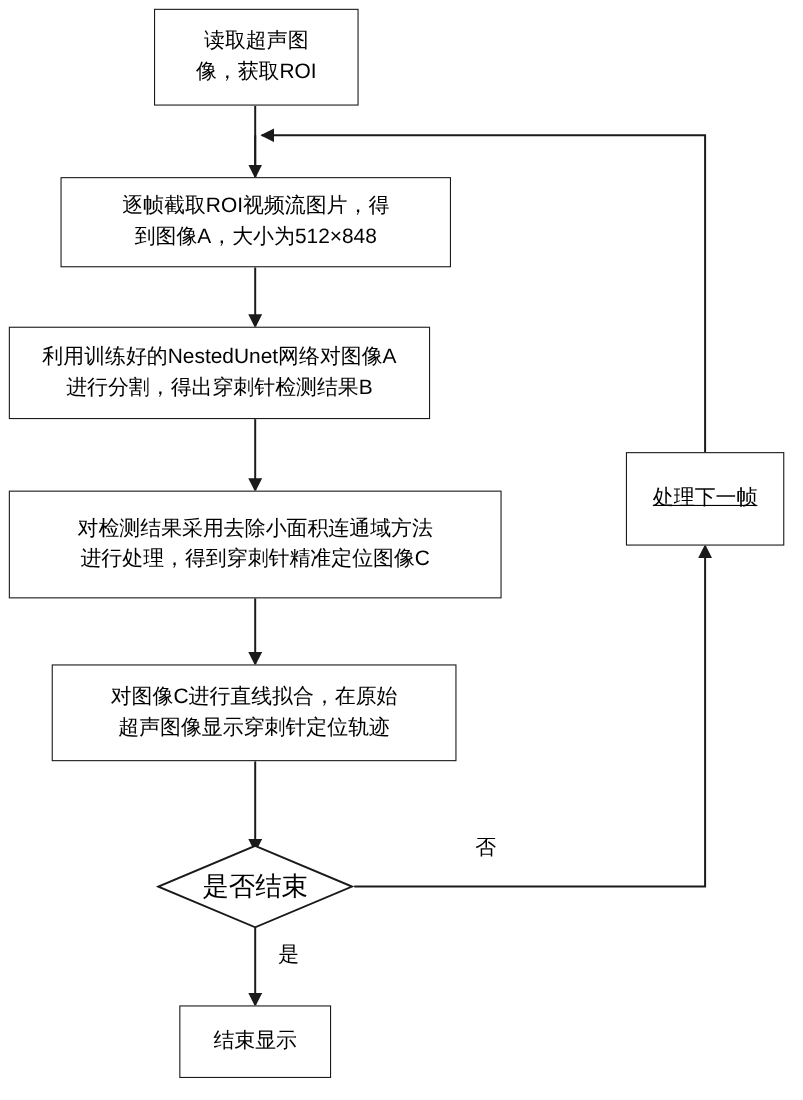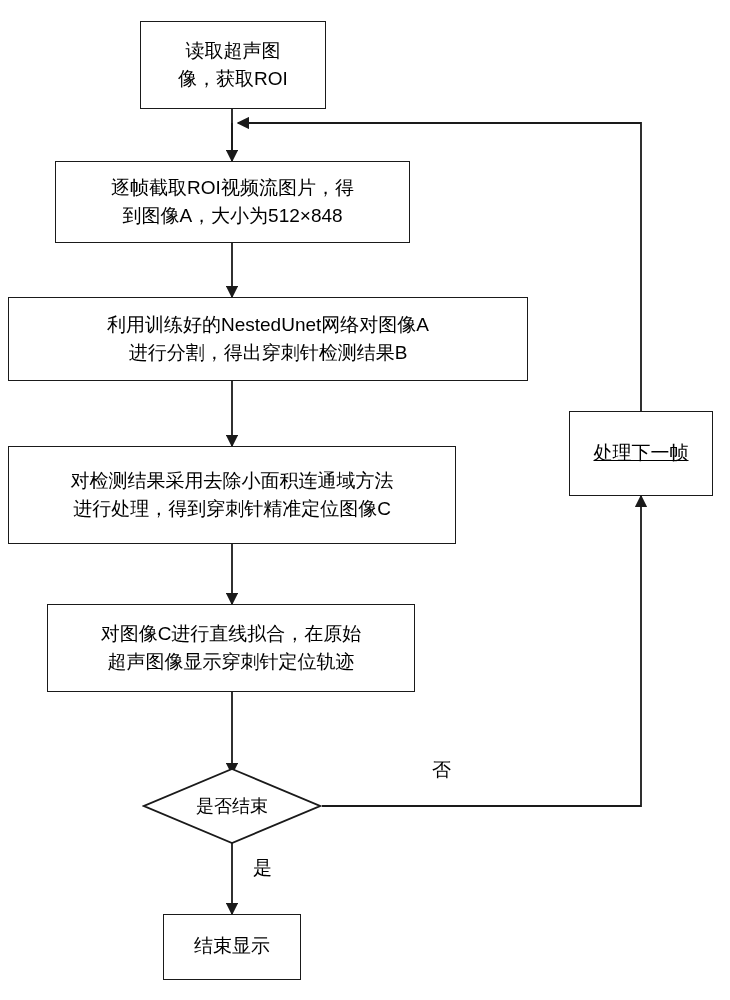--- a/index.html
+++ b/index.html
@@ -53,21 +53,21 @@
     height: 100%;
   }
   .decision .dia-label {
     position: absolute;
     left: 0; top: 0;
     width: 100%;
     height: 100%;
     display: flex;
     align-items: center;
     justify-content: center;
-    font-size: 18px;
+    font-size: 24px;
   }
   .edge-label {
     position: absolute;
     font-size: 19px;
     color: #000;
     background: transparent;
   }
 </style>
 </head>
 <body>
@@ -91,31 +91,31 @@
 
   <line x1="232" y1="838" x2="232" y2="914" stroke="#1a1a1a" stroke-width="1.8" marker-end="url(#arrow)"></line>
 
   <path d="M 322 806 L 641 806 L 641 496" fill="none" stroke="#1a1a1a" stroke-width="1.8" marker-end="url(#arrow)"></path>
 
   <path d="M 641 411 L 641 123 L 238 123" fill="none" stroke="#1a1a1a" stroke-width="1.8" marker-end="url(#arrow)"></path>
 
   <line x1="232" y1="123" x2="232" y2="161" stroke="#1a1a1a" stroke-width="1.8"></line>
 </svg>
 
-<div class="node" style="left:140px; top:21px; width:186px; height:88px;">
+<div class="node" style="left:140px; top:8px; width:186px; height:88px;">
   <span class="node-text">读取超声图
 像，获取ROI</span>
 </div>
 
 <div class="node" style="left:55px; top:161px; width:355px; height:82px;">
   <span class="node-text">逐帧截取ROI视频流图片，得
 到图像A，大小为512×848</span>
 </div>
 
-<div class="node" style="left:8px; top:297px; width:520px; height:84px;">
+<div class="node" style="left:8px; top:297px; width:383px; height:84px;">
   <span class="node-text">利用训练好的NestedUnet网络对图像A
 进行分割，得出穿刺针检测结果B</span>
 </div>
 
 <div class="node" style="left:8px; top:446px; width:448px; height:98px;">
   <span class="node-text">对检测结果采用去除小面积连通域方法
 进行处理，得到穿刺针精准定位图像C</span>
 </div>
 
 <div class="node" style="left:47px; top:604px; width:368px; height:88px;">

